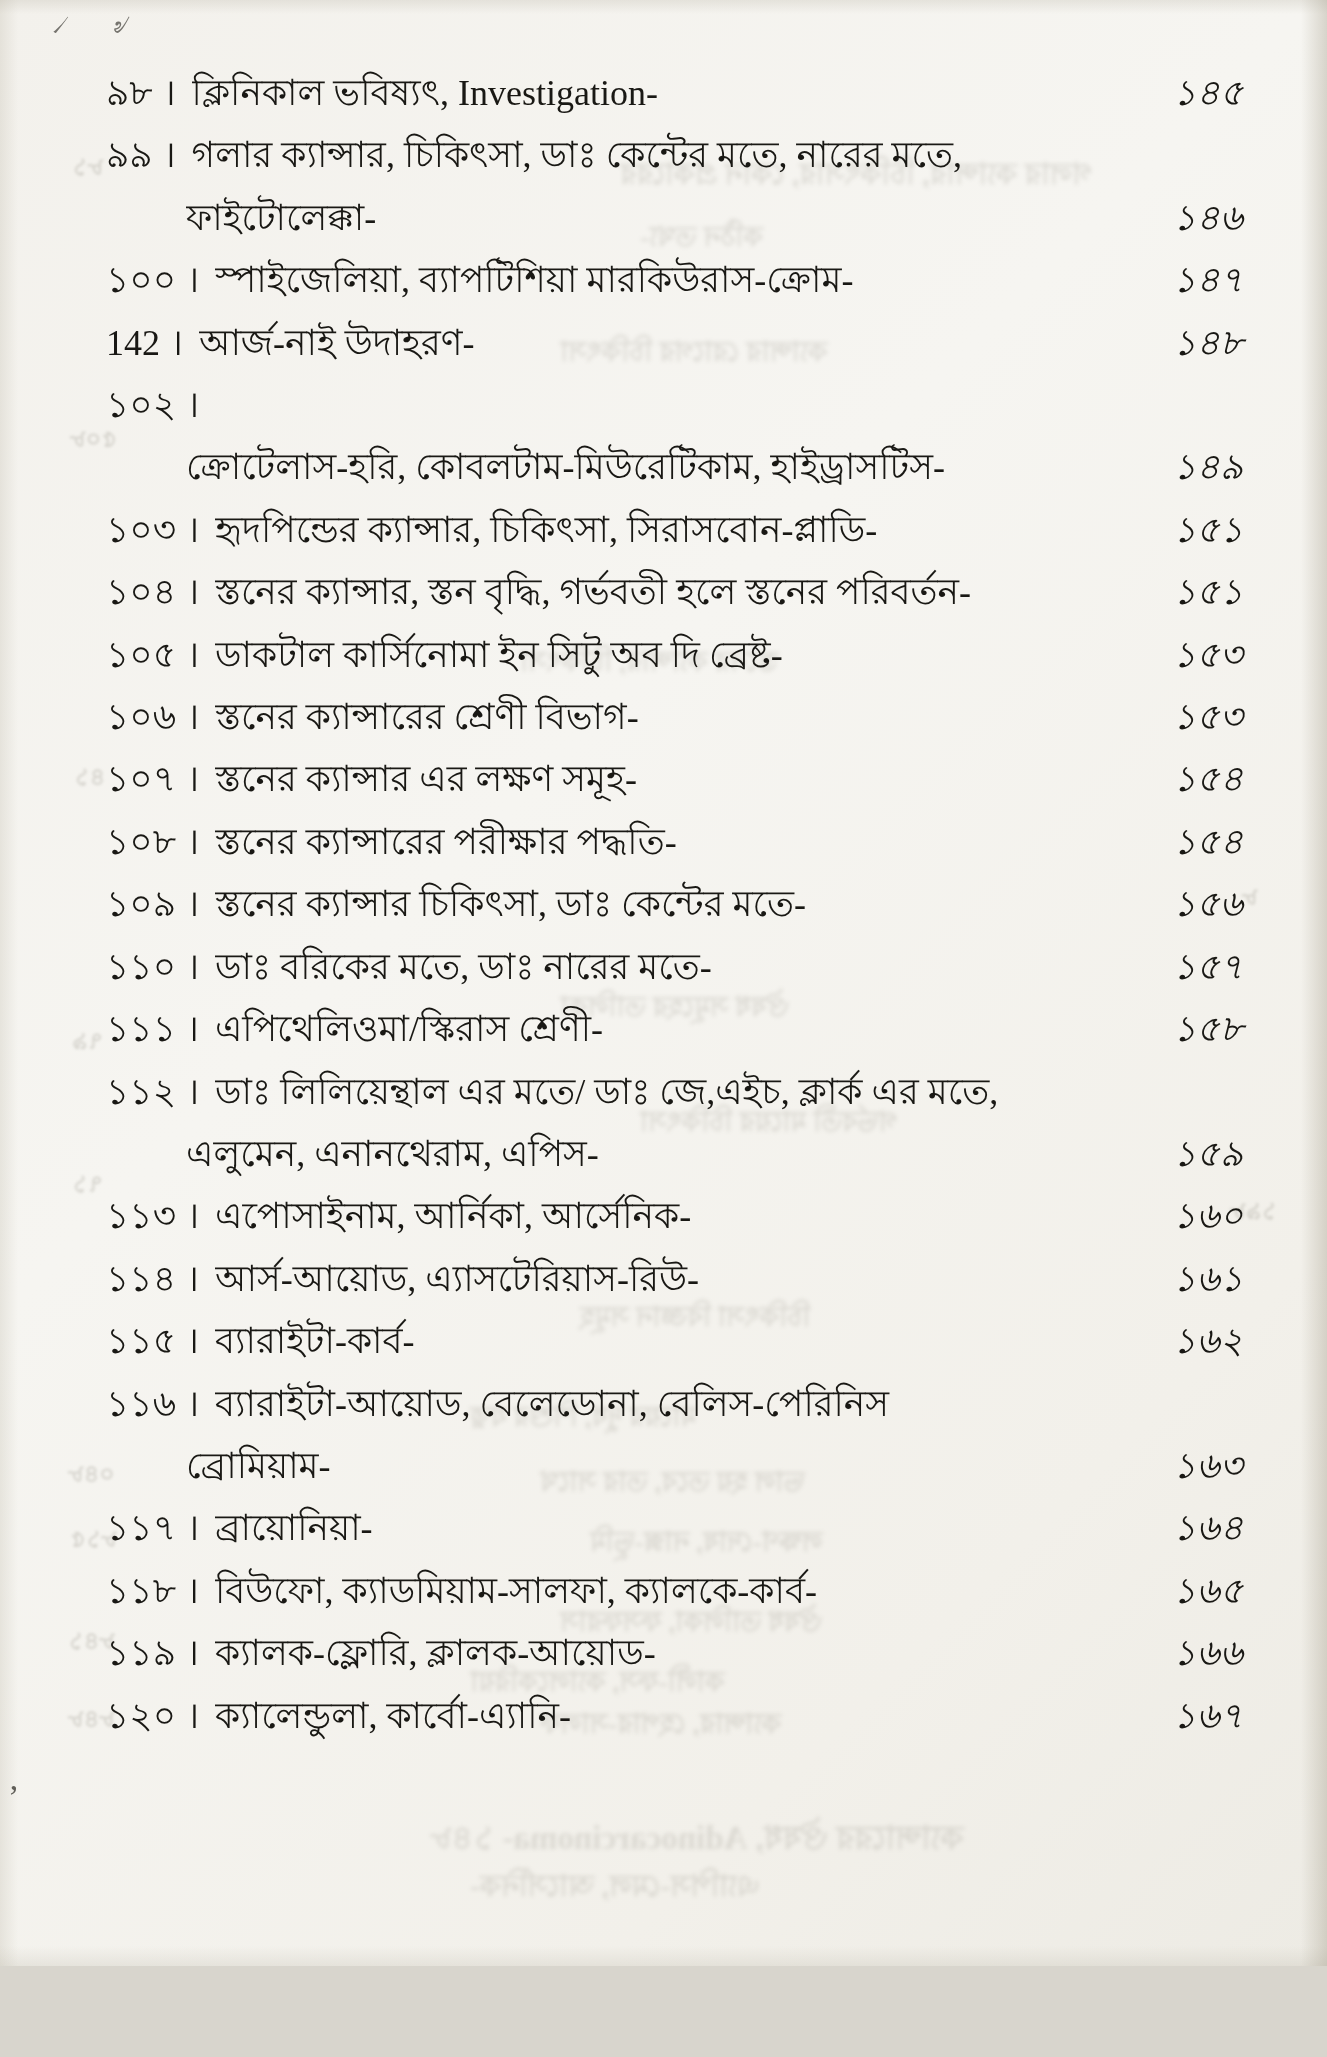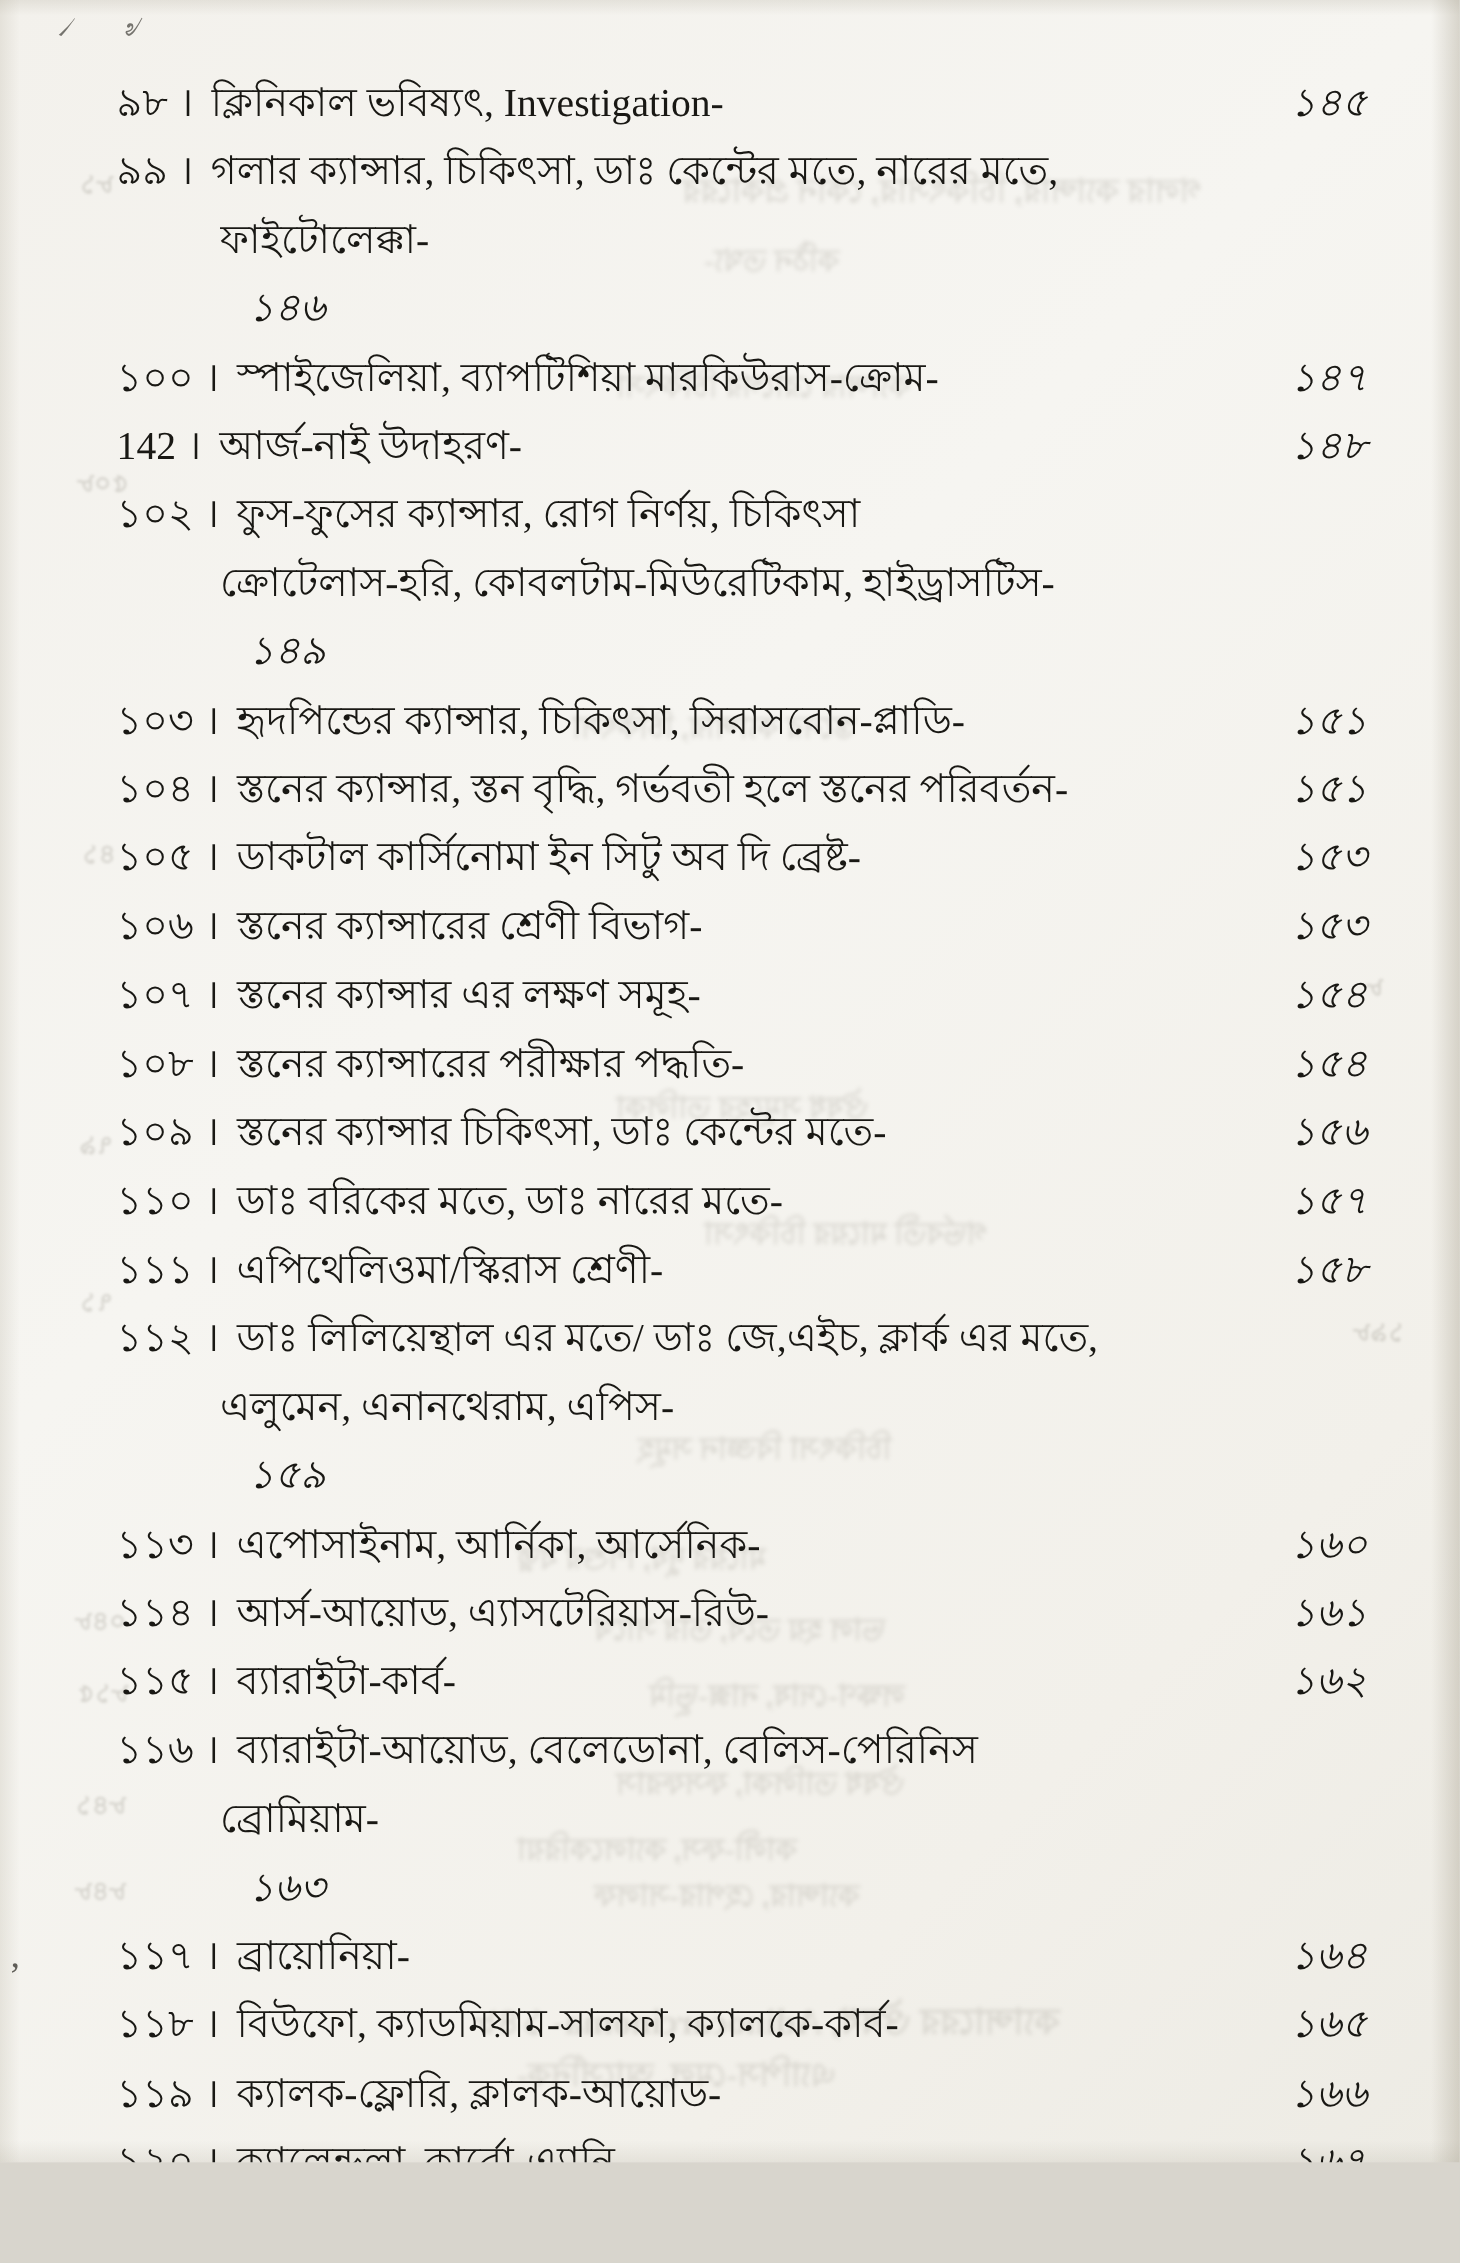--- a/index.html
+++ b/index.html
@@ -39,21 +39,21 @@
   .toc{
     position:absolute;top:62px;left:106px;right:84px;
   }
   .toc-row{
     display:flex;align-items:baseline;
     font-size:36px;line-height:62.4px;
     white-space:nowrap;
   }
   .toc-row .no{display:inline-block;text-align:left;}
   .toc-row .sep{padding:0 16px 0 10px;}
-  .toc-row.cont{padding-left:80px;flex-direction:column;}
+  .toc-row.cont{padding-left:80px;}
   .toc-row .text{flex:1 1 auto;overflow:hidden;}
   .toc-row .pageno{margin-left:14px;min-width:96px;text-align:right;flex:0 0 auto;font-style:italic;}
 </style>
 </head>
 <body>
 
 <div class="page">
 
   <div class="ghost-layer">
       <span style="left: 620px; top: 150px; font-size: 30px;">গলার ক্যান্সার, চিকিৎসার, কোন প্রকারের</span>
@@ -113,21 +113,20 @@
       </div>
       <div class="toc-row">
         <span class="no">142</span>
         <span class="sep">।</span>
         <span class="text">আর্জ-নাই উদাহরণ-</span>
         <span class="pageno">১৪৮</span>
       </div>
       <div class="toc-row">
         <span class="no">১০২</span>
         <span class="sep">।</span>
-        <span class="text">ফুস-ফুসের ক্যান্সার, রোগ নির্ণয়, চিকিৎসা</span>
         <span class="pageno"></span>
       </div>
       <div class="toc-row cont">
         <span class="text">ক্রোটেলাস-হরি, কোবলটাম-মিউরেটিকাম, হাইড্রাসটিস-</span>
         <span class="pageno">১৪৯</span>
       </div>
       <div class="toc-row">
         <span class="no">১০৩</span>
         <span class="sep">।</span>
         <span class="text">হৃদপিন্ডের ক্যান্সার, চিকিৎসা, সিরাসবোন-প্লাডি-</span>

